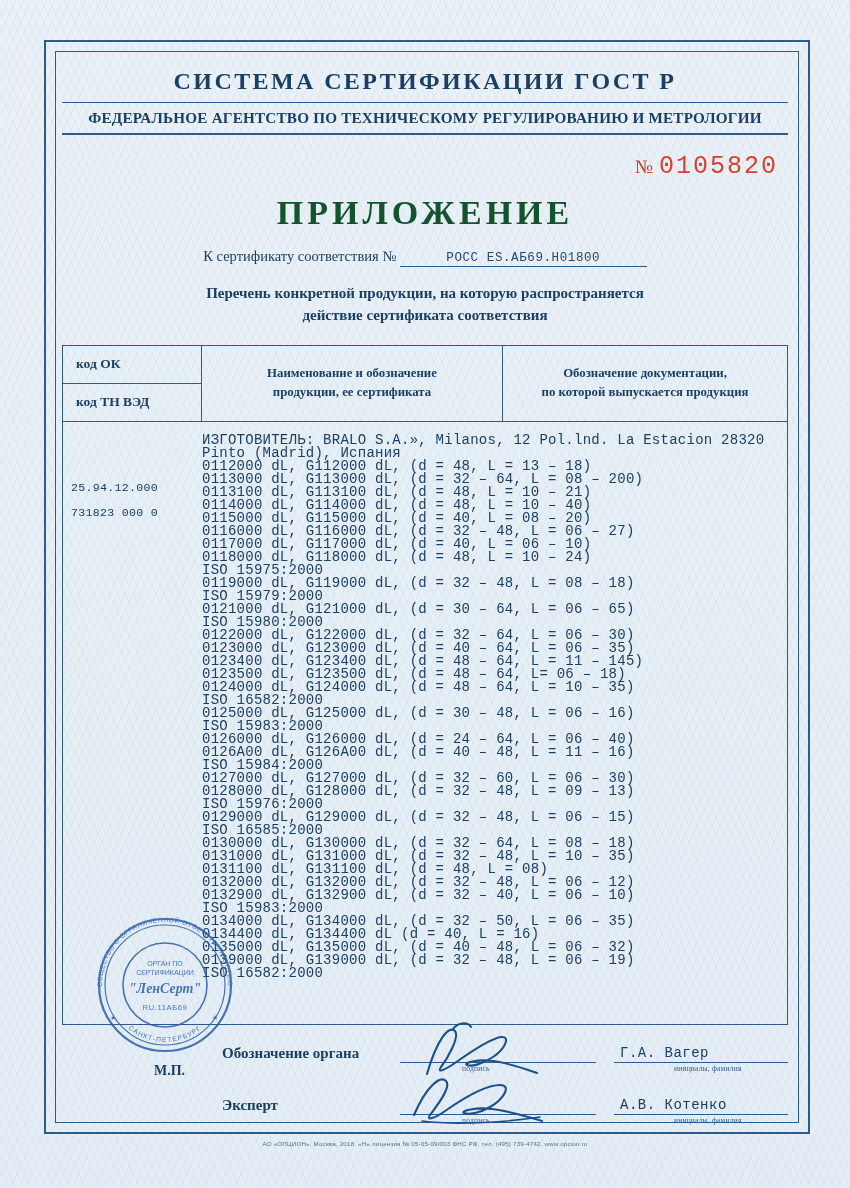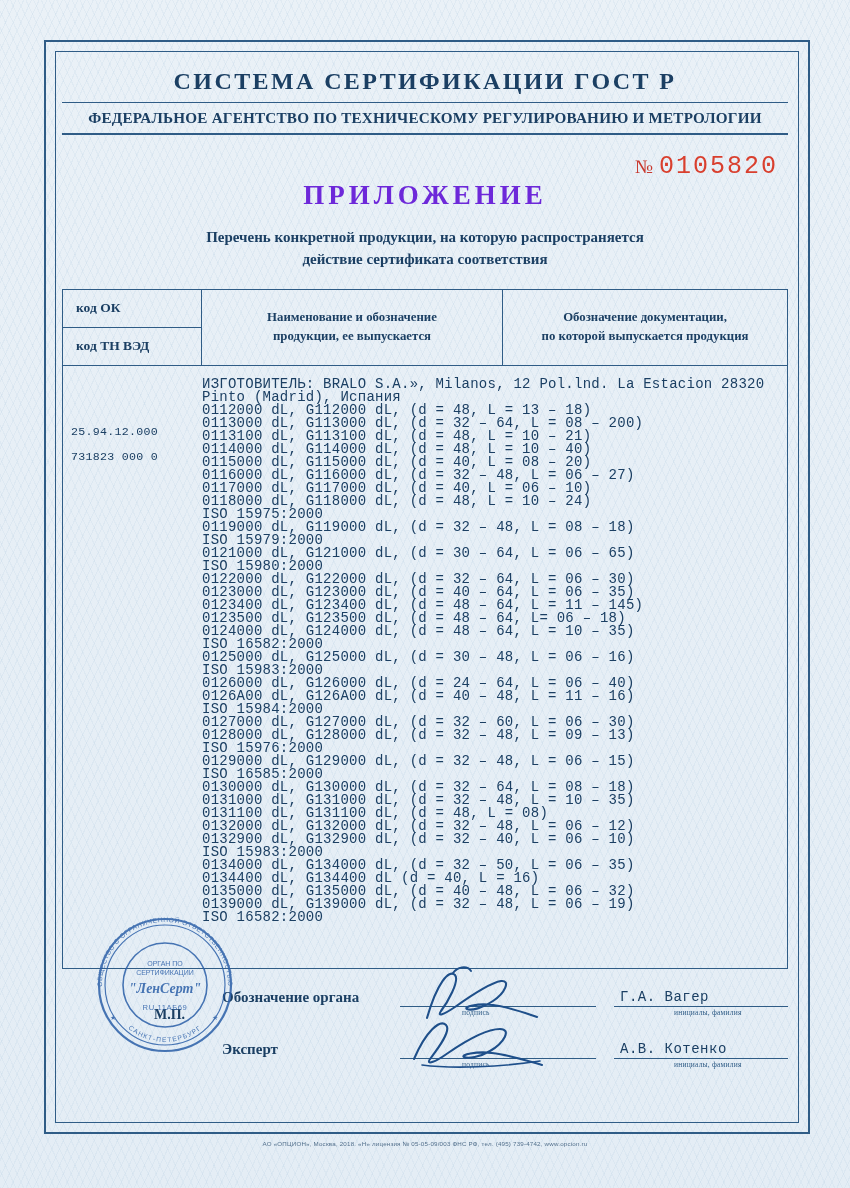--- a/index.html
+++ b/index.html
@@ -97,25 +97,25 @@
     font-size: 25px;
     color: #d93f2e;
     font-family: "Liberation Mono", monospace;
     letter-spacing: 2px;
     vertical-align: middle;
     margin-left: 6px;
   }
 
   .title {
     text-align: center;
-    font-size: 27px;
+    font-size: 34px;
     font-weight: bold;
     letter-spacing: 4px;
-    color: #6d28d9;
-    margin-top: 2px;
+    color: #14532d;
+    margin-top: 16px;
   }
 
   .cert-line {
     margin-top: 16px;
     text-align: center;
     font-size: 14.5px;
     color: #1b3f63;
   }
   .cert-line .lbl { font-size: 14.5px; }
   .cert-underline {
@@ -301,36 +301,40 @@
       <div class="hdr-sep"></div>
       <div class="hdr-line2">ФЕДЕРАЛЬНОЕ АГЕНТСТВО ПО ТЕХНИЧЕСКОМУ РЕГУЛИРОВАНИЮ И МЕТРОЛОГИИ</div>
     </div>
 
     <div class="num-row">
       <span class="num-label">№</span><span class="num-value">0105820</span>
     </div>
 
     <div class="title">ПРИЛОЖЕНИЕ</div>
 
+    <div class="cert-line">
+      <span class="lbl">К сертификату соответствия №</span>
+      <span class="cert-underline">РОСС ES.АБ69.Н01800</span>
+    </div>
 
     <div class="subtitle">
       <div>Перечень конкретной продукции,  на которую распространяется</div>
       <div>действие сертификата соответствия</div>
     </div>
 
     <table class="main">
       <tbody>
           <tr>
         <td class="col-a">
           <div class="cell-code">код ОК</div>
         </td>
         <td class="col-b" rowspan="2">
           <div class="cell-head">
             <div>Наименование и обозначение</div>
-            <div>продукции, ее выпускается</div>
+            <div>продукции, ее сертификата</div>
           </div>
         </td>
         <td class="col-c" rowspan="2">
           <div class="cell-head">
             <div>Обозначение документации,</div>
             <div>по которой выпускается продукция</div>
           </div>
         </td>
       </tr>
       <tr>

